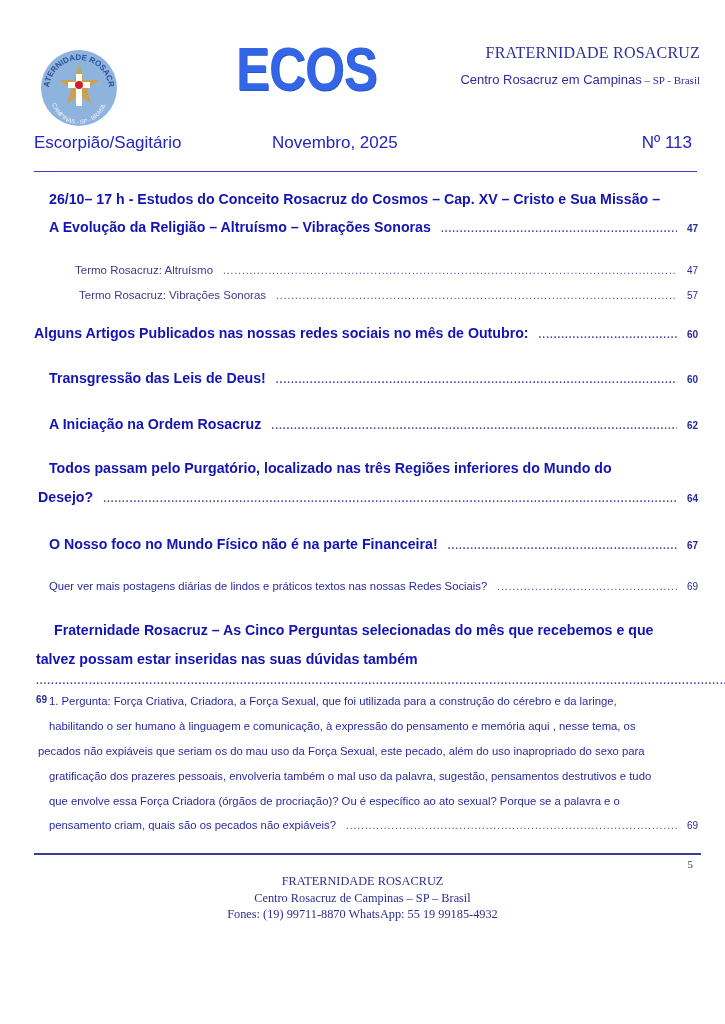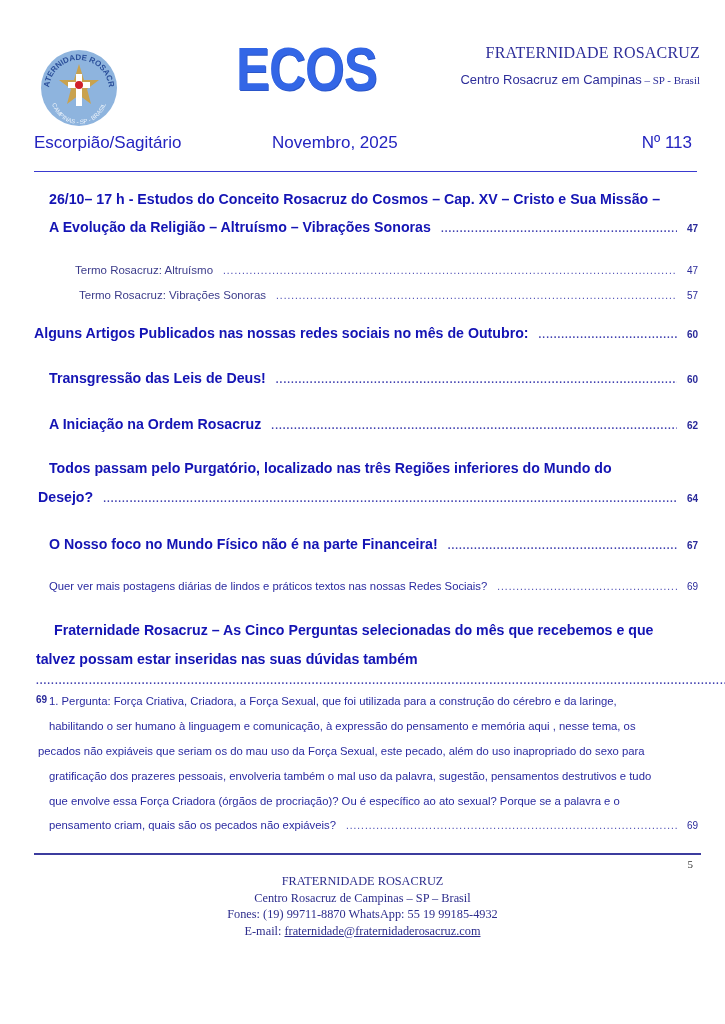--- a/index.html
+++ b/index.html
@@ -154,14 +154,13 @@
     <span class="pg">69</span>
   </div>
 </div>
 
 <div class="footer-rule"></div>
 <div class="page-num">5</div>
 <div class="footer">
   <div>FRATERNIDADE ROSACRUZ</div>
   <div>Centro Rosacruz de Campinas – SP – Brasil</div>
   <div>Fones: (19) 99711-8870 WhatsApp: 55 19 99185-4932</div>
-  <div><span>E-mail: </span><a>fraternidade@fraternidaderosacruz.com</a></div>
 </div>
 
 </body></html>

